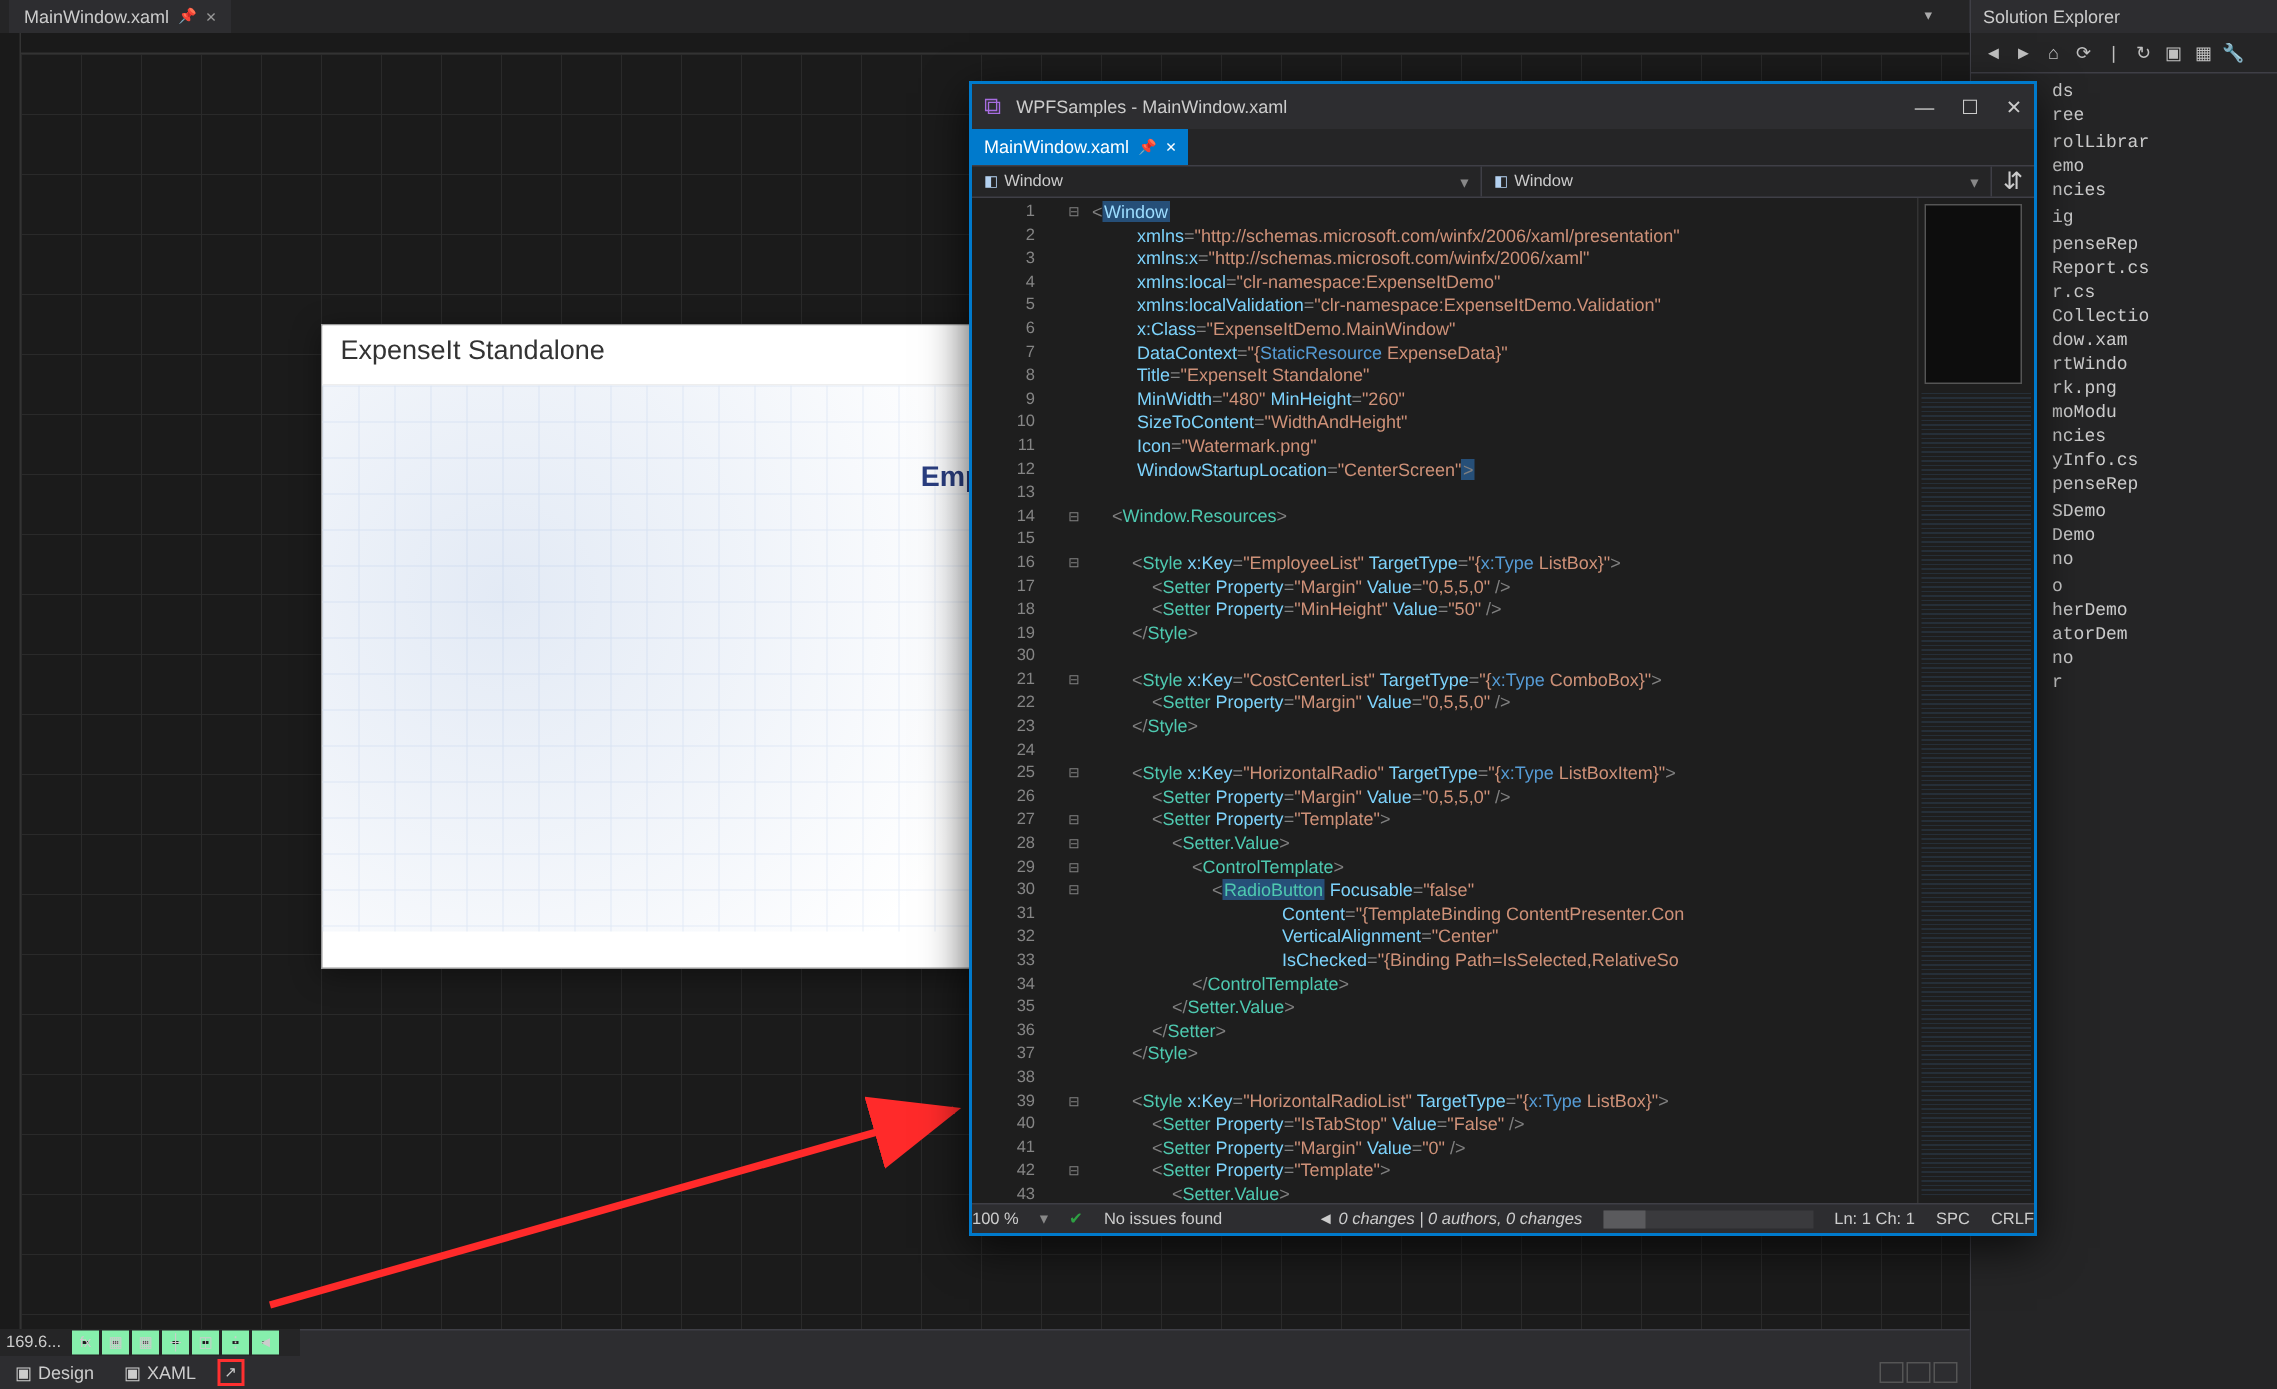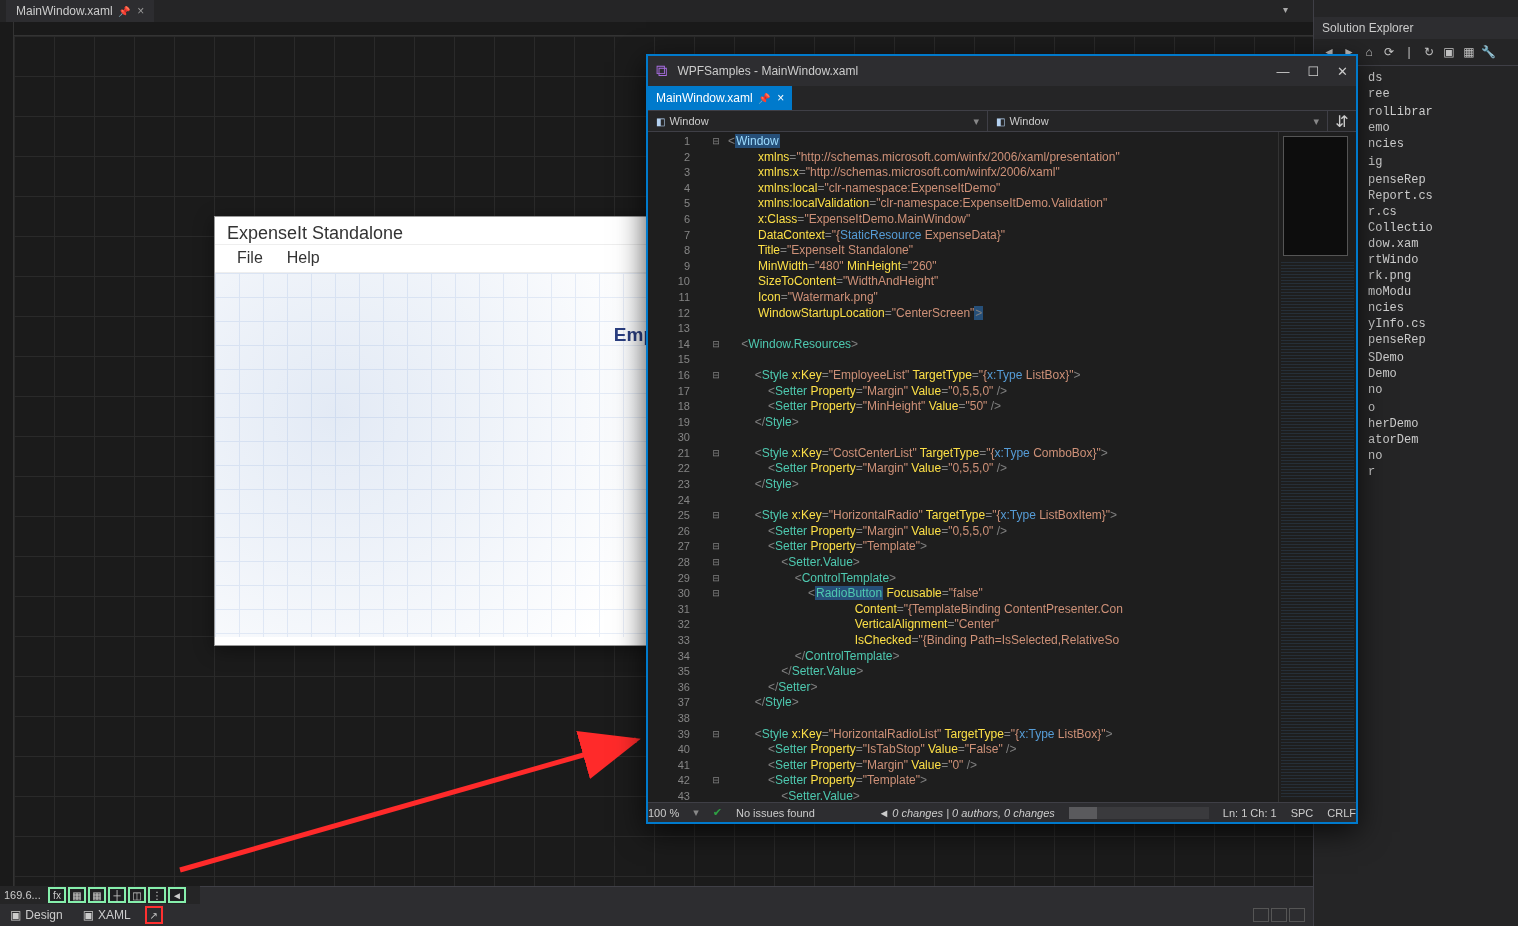--- a/index.html
+++ b/index.html
@@ -7,57 +7,57 @@
 
 
 .tab-strip { height: 22px; background: #252526; display: flex; align-items: center; padding-left: 6px; position: relative; }
 .tab-strip .tab { background: #2d2d30; color: #ccc; font-size: 12px; padding: 2px 10px; display: flex; align-items: center; gap: 6px; height: 22px; }
 .tab .pin { color: #6a9; font-size: 10px; }
 .tab .close { color: #999; font-size: 12px; }
 .tab-strip .chev { position: absolute; right: 230px; top: 4px; color: #aaa; font-size: 10px; }
 
 
 .solution-explorer { position: absolute; right: 0; top: 0; width: 205px; height: 100%; background: #252526; border-left: 1px solid #3f3f46; }
-.se-title { font-size: 12px; color: #ccc; padding: 4px 8px; background: #2d2d30; margin-top: 17px; }
+.se-title { font-size: 12px; color: #ccc; padding: 4px 8px; background: #2d2d30; }
 .se-toolbar { display: flex; gap: 2px; padding: 4px 6px; border-bottom: 1px solid #3f3f46; }
 .se-toolbar .icn { width: 18px; height: 18px; color: #c0c0c0; font-size: 12px; display: flex; align-items: center; justify-content: center; }
 .se-tree { padding: 4px 0 4px 54px; font-size: 12px; color: #ccc; }
 .se-tree .item { padding: 1px 0; white-space: nowrap; overflow: hidden; font-family: Liberation Mono, monospace; }
 
 
 .designer-area { position: absolute; left: 0; top: 22px; right: 205px; bottom: 40px; background: #101010; overflow: hidden; }
 .designer-ruler-v { position: absolute; left: 0; top: 0; width: 14px; height: 100%; background: #1a1a1a; border-right: 1px solid #333; }
 .designer-ruler-h { position: absolute; left: 14px; top: 0; right: 0; height: 14px; background: #1a1a1a; border-bottom: 1px solid #333; }
 .designer-canvas { position: absolute; left: 14px; top: 14px; right: 0; bottom: 0; background: #1b1b1b;
   background-image: linear-gradient(#2a2a2a 1px, transparent 1px), linear-gradient(90deg, #2a2a2a 1px, transparent 1px);
   background-size: 40px 40px;
 }
 
 
 .preview-window { position: absolute; left: 200px; top: 180px; width: 630px; height: 430px; background: #fff; border: 1px solid #999; box-shadow: 0 4px 18px rgba(0,0,0,0.4); }
-.preview-title { height: 28px; background: #fff; color: #333; font-size: 18px; padding: 6px 12px; border-bottom: 1px solid #eee; }
+.preview-title { height: 40px; background: #fff; color: #333; font-size: 18px; padding: 6px 12px; border-bottom: 1px solid #eee; }
 .preview-menu { height: 28px; background: #fff; border-bottom: 1px solid #eee; display: flex; padding: 0 10px; }
 .preview-menu span { font-size: 16px; color: #333; padding: 4px 12px; }
 .preview-body { position: relative; height: calc(100% - 64px);
   background:
     radial-gradient(circle at 120px 140px, rgba(100,140,200,0.18) 0, rgba(100,140,200,0.1) 160px, rgba(255,255,255,0) 340px),
     linear-gradient(#e8eef8 1px, transparent 1px), linear-gradient(90deg, #e8eef8 1px, transparent 1px);
   background-size: 100% 100%, 24px 24px, 24px 24px;
 }
 .form-row { display: flex; align-items: center; justify-content: flex-end; padding: 2px 18px 2px 0; gap: 10px; }
 .form-row label { color: #2a3e80; font-weight: 600; font-size: 19px; }
 .form-row .field { width: 220px; height: 28px; border: 1px solid #7a8ec0; background: #fff; color: #2a3e80; font-size: 17px; padding: 1px 4px; text-align: left; overflow: hidden; }
 .form-row .radio { width: 18px; height: 18px; border: 2px solid #2a3e80; border-radius: 50%; background: #fff; }
 .preview-body .r1 { margin-top: 14px; }
 .preview-body .rows-right { position: absolute; right: 0; top: 0; width: 100%; }
 
 
 .bottom-bars { position: absolute; left: 0; bottom: 0; right: 205px; height: 40px; background: #2d2d30; border-top: 1px solid #3f3f46; }
 .design-ctrl { position: absolute; left: 0; bottom: 22px; height: 18px; display: flex; align-items: center; gap: 2px; padding: 0 2px; background: #252526; font-size: 11px; width: 200px; }
-.design-ctrl .c { width: 18px; height: 16px; background: #1f1f22; border: 2px solid #86efac; color: #ccc; font-size: 10px; display: flex; align-items: center; justify-content: center; }
+.design-ctrl .c { width: 18px; height: 16px; background: #1f1f22; border: 7px solid #86efac; color: #ccc; font-size: 10px; display: flex; align-items: center; justify-content: center; }
 .design-ctrl .zoom { width: 44px; color: #ccc; padding: 0 2px; }
 .design-tabs { position: absolute; left: 0; bottom: 0; height: 22px; display: flex; align-items: center; background: #2d2d30; width: 100%; }
 .design-tabs .dt { font-size: 12px; color: #ccc; padding: 2px 10px; display: flex; align-items: center; gap: 4px; }
 .design-tabs .popout { width: 18px; height: 18px; border: 2px solid #ff3030; display: flex; align-items: center; justify-content: center; color: #ccc; font-size: 10px; margin-left: 4px; }
 .design-tabs .splitter-icons { position: absolute; right: 8px; display: flex; gap: 2px; }
 .design-tabs .splitter-icons .s { width: 16px; height: 14px; border: 1px solid #555; }
 
 
 .red-arrow { position: absolute; pointer-events: none; z-index: 1; }
 
@@ -75,21 +75,21 @@
 .float-nav .sel .ico { color: #b4d1f0; font-size: 10px; }
 .float-nav .swap { width: 28px; display: flex; align-items: center; justify-content: center; color: #ccc; }
 
 .editor-body { flex: 1; display: flex; overflow: hidden; position: relative; }
 .gutter { width: 62px; background: #1e1e1e; color: #858585; font-size: 11px; text-align: right; padding: 2px 20px 0 0; line-height: 15.6px; font-family: Consolas, monospace; }
 .folding { position: absolute; left: 62px; top: 2px; width: 12px; }
 .folding .f { height: 15.6px; color: #808080; font-size: 9px; text-align: center; line-height: 15.6px; }
 .code { flex: 1; padding: 2px 0 0 18px; font-family: Consolas, monospace; font-size: 12px; line-height: 15.6px; white-space: pre; overflow: hidden; }
 .code .ln { height: 15.6px; }
 .elt { color: #4ec9b0; }
-.attr { color: #fde047; }
+.attr { color: #7dd3fc; }
 .str { color: #ce9178; }
 .stat { color: #569cd6; }
 .punc { color: #808080; }
 .sel-hl { background: #264f78; color: #9cdcfe; padding: 0 1px; }
 .sel-hl-elt { background: #264f78; color: #4ec9b0; padding: 0 1px; }
 
 .minimap { width: 78px; background: #1e1e1e; border-left: 1px solid #333; position: relative; }
 .minimap .preview { position: absolute; left: 4px; top: 4px; right: 8px; height: 120px; border: 1px solid #555; background: #0d0d0d; }
 .minimap .scroll { position: absolute; left: 2px; top: 130px; right: 2px; bottom: 4px; background: repeating-linear-gradient(#2a3a4a 0, #2a3a4a 1px, transparent 1px, transparent 3px); opacity: 0.6; }
 
@@ -160,24 +160,20 @@
       <div class="item">r</div>
     </div>
 </div>
 
 <div class="designer-area">
   <div class="designer-ruler-v"></div>
   <div class="designer-ruler-h"></div>
   <div class="designer-canvas">
     <div class="preview-window">
       <div class="preview-title">ExpenseIt Standalone</div>
-      <div class="preview-menu">
-        <span>File</span>
-        <span>Help</span>
-      </div>
       <div class="preview-body">
         <div class="rows-right">
           <div class="form-row r1">
             <label>Email:</label>
             <div class="field" style="width:28px">So</div>
           </div>
           <div class="form-row">
             <label>Employee Number:</label>
             <div class="field" style="width:28px">57</div>
           </div>

